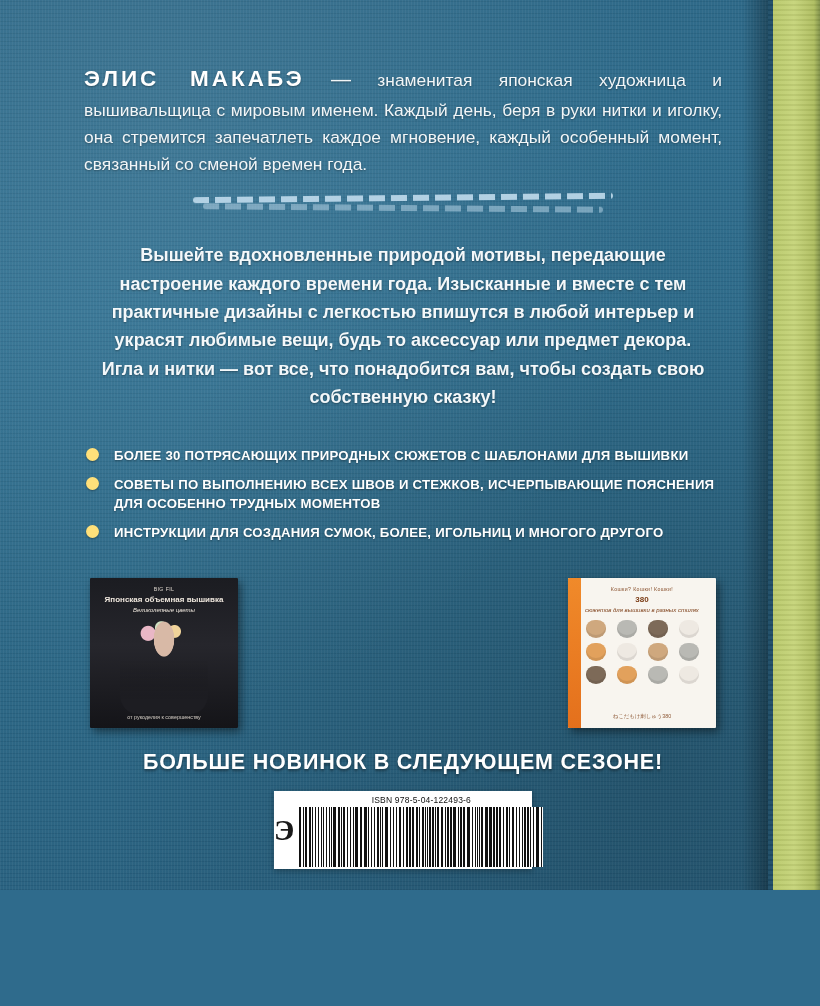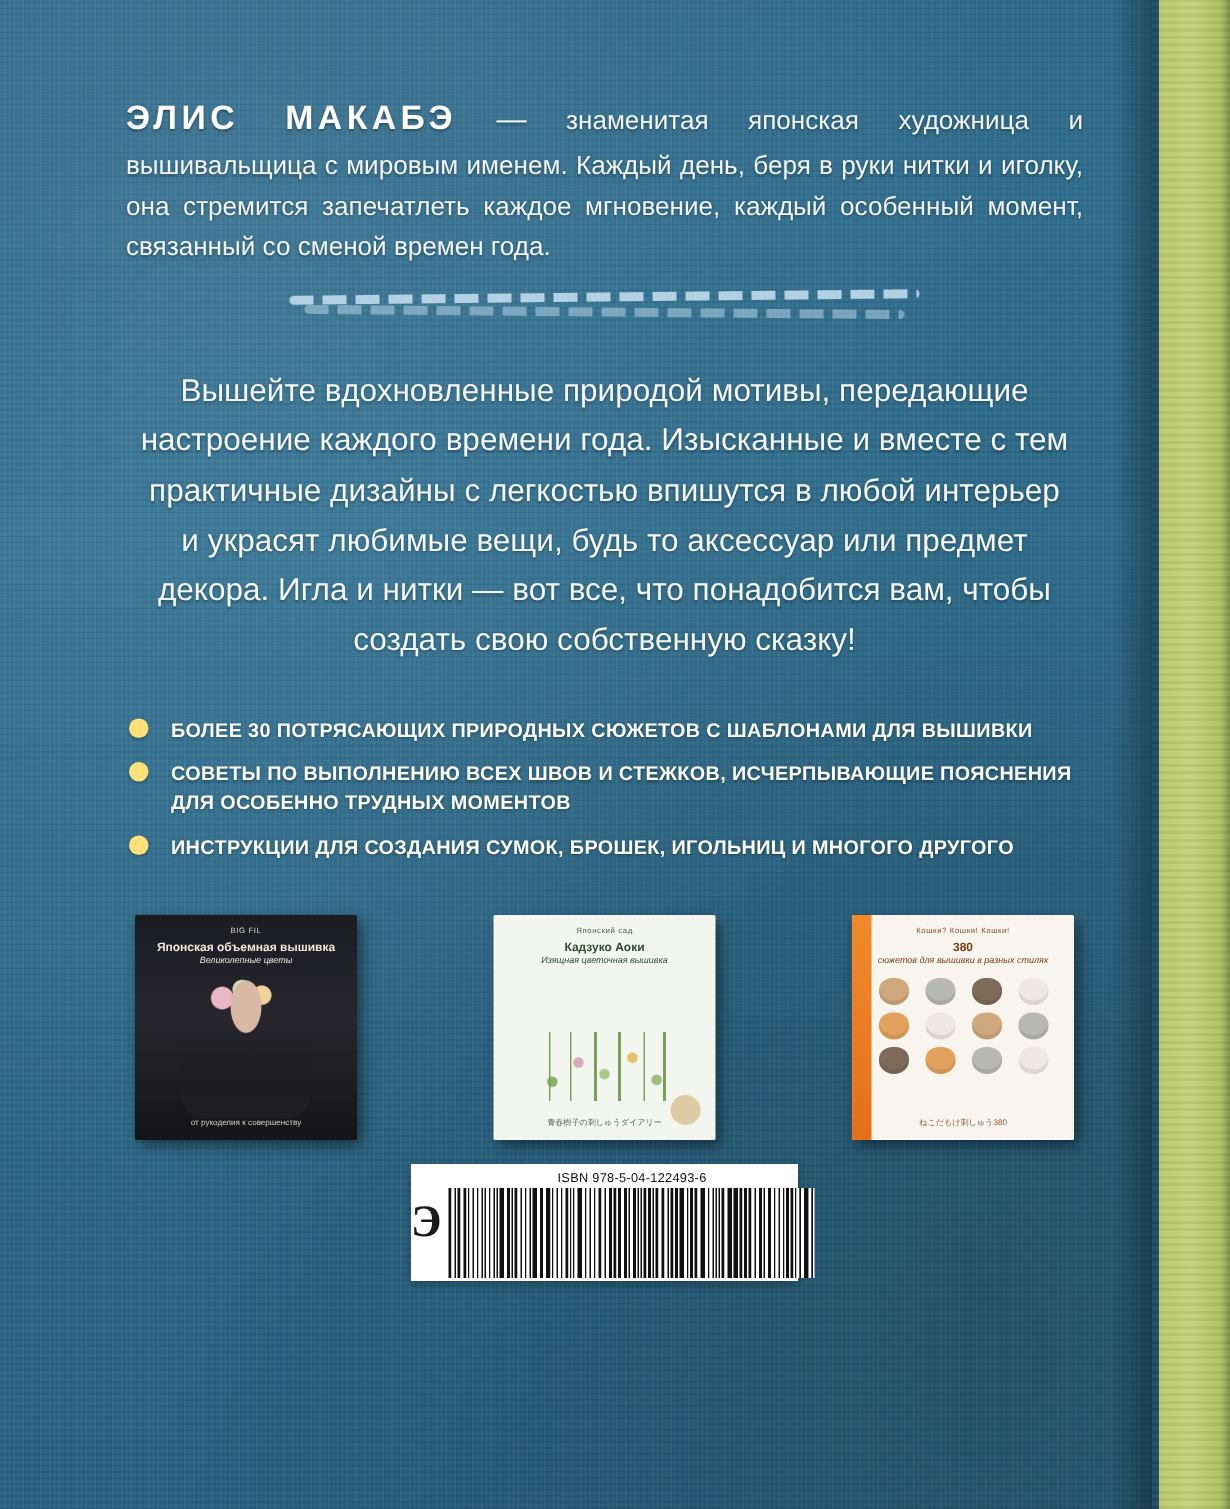--- a/index.html
+++ b/index.html
@@ -9,21 +9,21 @@
     overflow: hidden;
   }
   body {
     font-family: "Liberation Sans", sans-serif;
     background: #2f6b8c;
   }
 
   
   .page {
     position: relative;
-    width: 820px; height: 1006px;
+    width: 820px; height: 890px;
     overflow: hidden;
     background-color: #2d6a8b;
     background-image:
       repeating-linear-gradient(90deg, rgba(255,255,255,0.045) 0px, rgba(255,255,255,0.045) 1px, rgba(0,0,0,0.0) 1px, rgba(0,0,0,0.0) 3px),
       repeating-linear-gradient(0deg, rgba(0,0,0,0.05) 0px, rgba(0,0,0,0.05) 1px, rgba(255,255,255,0.02) 1px, rgba(255,255,255,0.02) 4px),
       linear-gradient(180deg, #2b6787 0%, #2e6f90 35%, #2a6685 70%, #27607f 100%);
   }
   .page::after {
     content: "";
     position: absolute; inset: 0;
@@ -92,25 +92,26 @@
   .stitch i.b {
     top: 10px;
     width: 400px;
     transform: translateX(-50%) rotate(0.5deg);
     opacity: 0.55;
   }
 
   
   .lead {
     color: #f4f8fa;
-    font-size: 21px;
+    font-size: 18px;
     line-height: 1.58;
     text-align: center;
     text-shadow: 0 1px 2px rgba(0,0,0,0.35);
     padding: 4px 8px 0 8px;
+    font-weight: bold;
   }
 
   
   .bullets {
     margin: 34px 0 0 0;
     padding: 0;
     list-style: none;
   }
   .bullets li {
     position: relative;
@@ -308,56 +309,39 @@
       <li>
         <span class="dot"></span>
         <span>БОЛЕЕ 30 ПОТРЯСАЮЩИХ ПРИРОДНЫХ СЮЖЕТОВ С ШАБЛОНАМИ ДЛЯ ВЫШИВКИ</span>
       </li>
       <li>
         <span class="dot"></span>
         <span>СОВЕТЫ ПО ВЫПОЛНЕНИЮ ВСЕХ ШВОВ И СТЕЖКОВ, ИСЧЕРПЫВАЮЩИЕ ПОЯСНЕНИЯ ДЛЯ ОСОБЕННО ТРУДНЫХ МОМЕНТОВ</span>
       </li>
       <li>
         <span class="dot"></span>
-        <span>ИНСТРУКЦИИ ДЛЯ СОЗДАНИЯ СУМОК, БРОШЕК, ИГОЛЬНИЦ И МНОГОГО ДРУГОГО</span>
+        <span>ИНСТРУКЦИИ ДЛЯ СОЗДАНИЯ СУМОК, БОЛЕЕ, ИГОЛЬНИЦ И МНОГОГО ДРУГОГО</span>
       </li>
     </ul>
 
 
 
     <div class="books">
 
       <div class="book book1">
         <div class="portrait"></div>
         <div class="inner">
           <div class="b-top">BIG FIL</div>
           <div class="b-title">Японская объемная вышивка</div>
           <div class="b-sub">Великолепные цветы</div>
           <div class="b-bottom">от рукоделия к совершенству</div>
         </div>
       </div>
 
 
-      <div class="book book3">
-        <div class="meadow">
-          <i style="left:18%"></i>
-            <i style="left:30%"></i>
-            <i style="left:44%"></i>
-          <i style="left:58%"></i>
-            <i style="left:72%"></i>
-            <i style="left:84%"></i>
-        </div>
-        <div class="seal"></div>
-        <div class="inner">
-          <div class="b-top">Японский сад</div>
-          <div class="b-title">Кадзуко Аоки</div>
-          <div class="b-sub">Изящная цветочная вышивка</div>
-          <div class="b-bottom">青春樹子の刺しゅうダイアリー</div>
-        </div>
-      </div>
 
       <div class="book book4">
         <div class="orange-band"></div>
         <div class="catgrid">
           <div class="cat"></div>
             <div class="cat g"></div>
             <div class="cat d"></div>
             <div class="cat w"></div>
           <div class="cat o"></div>
             <div class="cat w"></div>
@@ -371,20 +355,21 @@
         <div class="inner">
           <div class="b-top">Кошки? Кошки! Кошки!</div>
           <div class="b-title">380</div>
           <div class="b-sub">сюжетов для вышивки в разных стилях</div>
           <div class="b-bottom">ねこだもけ刺しゅう380</div>
         </div>
       </div>
 
     </div>
 
+    <div class="promo">БОЛЬШЕ НОВИНОК  В СЛЕДУЮЩЕМ СЕЗОНЕ!</div>
 
     <div class="barcode-wrap">
       <div class="eksmo">
         <span class="logo">Э</span>
       </div>
       <div class="bc-right">
         <div class="isbn-text">ISBN 978-5-04-122493-6</div>
         <div class="bars" id="bars">
             <span style="width:2px"></span>
             <span style="width:2px;background:#fff"></span>

